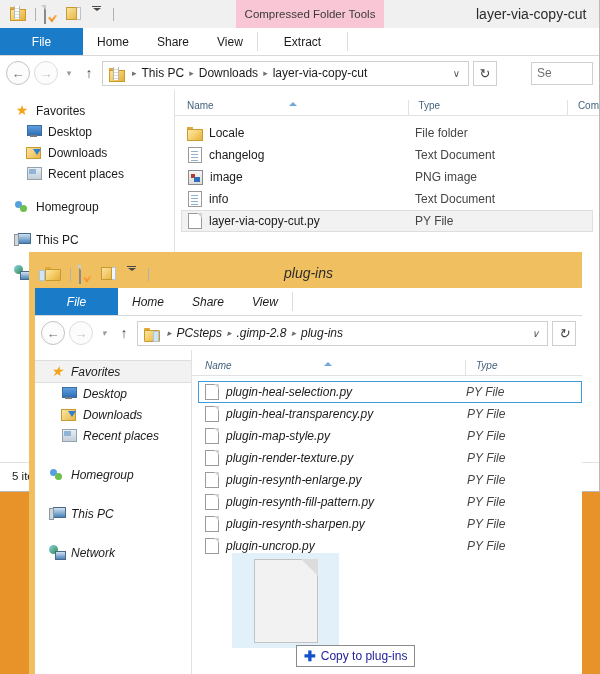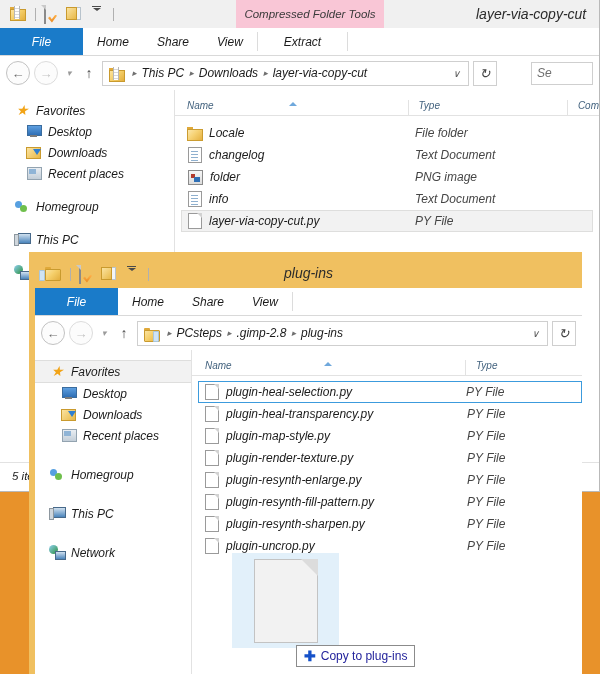--- a/index.html
+++ b/index.html
@@ -8,21 +8,21 @@
     font-family:"Liberation Sans", sans-serif;
     background:#e8922a;
     -webkit-font-smoothing:antialiased;
   }
   .desktop{position:absolute;inset:0;background:#e8922a;}
 
   
   .win{position:absolute;background:#fff;box-sizing:border-box;overflow:hidden;}
 
   
-  #win1{left:0;top:0;width:600px;height:492px;border:1px solid #b9b9b9;border-left:none;border-top:none;font-style:italic;}
+  #win1{left:0;top:0;width:600px;height:492px;border:1px solid #b9b9b9;border-left:none;border-top:none;}
   #win1 .titlebar{height:28px;background:#f0f0f0;position:relative;}
   #win1 .ribbon-tabs{height:27px;background:#fff;position:relative;border-bottom:1px solid #d9d9d9;}
 
   
   #win2{left:29px;top:252px;width:553px;height:422px;border:6px solid #f0c060;border-bottom:none;border-right:none;font-style:italic;}
   #win2 .titlebar{height:30px;background:#f0c060;position:relative;}
   #win2 .ribbon-tabs{height:27px;background:#fff;position:relative;border-bottom:1px solid #d9d9d9;}
   #win2 .inner{background:#fff;height:100%;}
 
   
@@ -284,21 +284,21 @@
         <div class="row" style="margin:0 6px">
           <div class="cname" style="width:224px;padding-left:6px">
             <span class="fi fi-txt"></span>
             <span>changelog</span>
           </div>
           <div class="ctype" style="width:155px;padding-left:10px">Text Document</div>
         </div>
         <div class="row" style="margin:0 6px">
           <div class="cname" style="width:224px;padding-left:6px">
             <span class="fi fi-png"></span>
-            <span>folder</span>
+            <span>image</span>
           </div>
           <div class="ctype" style="width:155px;padding-left:10px">PNG image</div>
         </div>
         <div class="row" style="margin:0 6px">
           <div class="cname" style="width:224px;padding-left:6px">
             <span class="fi fi-txt"></span>
             <span>info</span>
           </div>
           <div class="ctype" style="width:155px;padding-left:10px">Text Document</div>
         </div>

